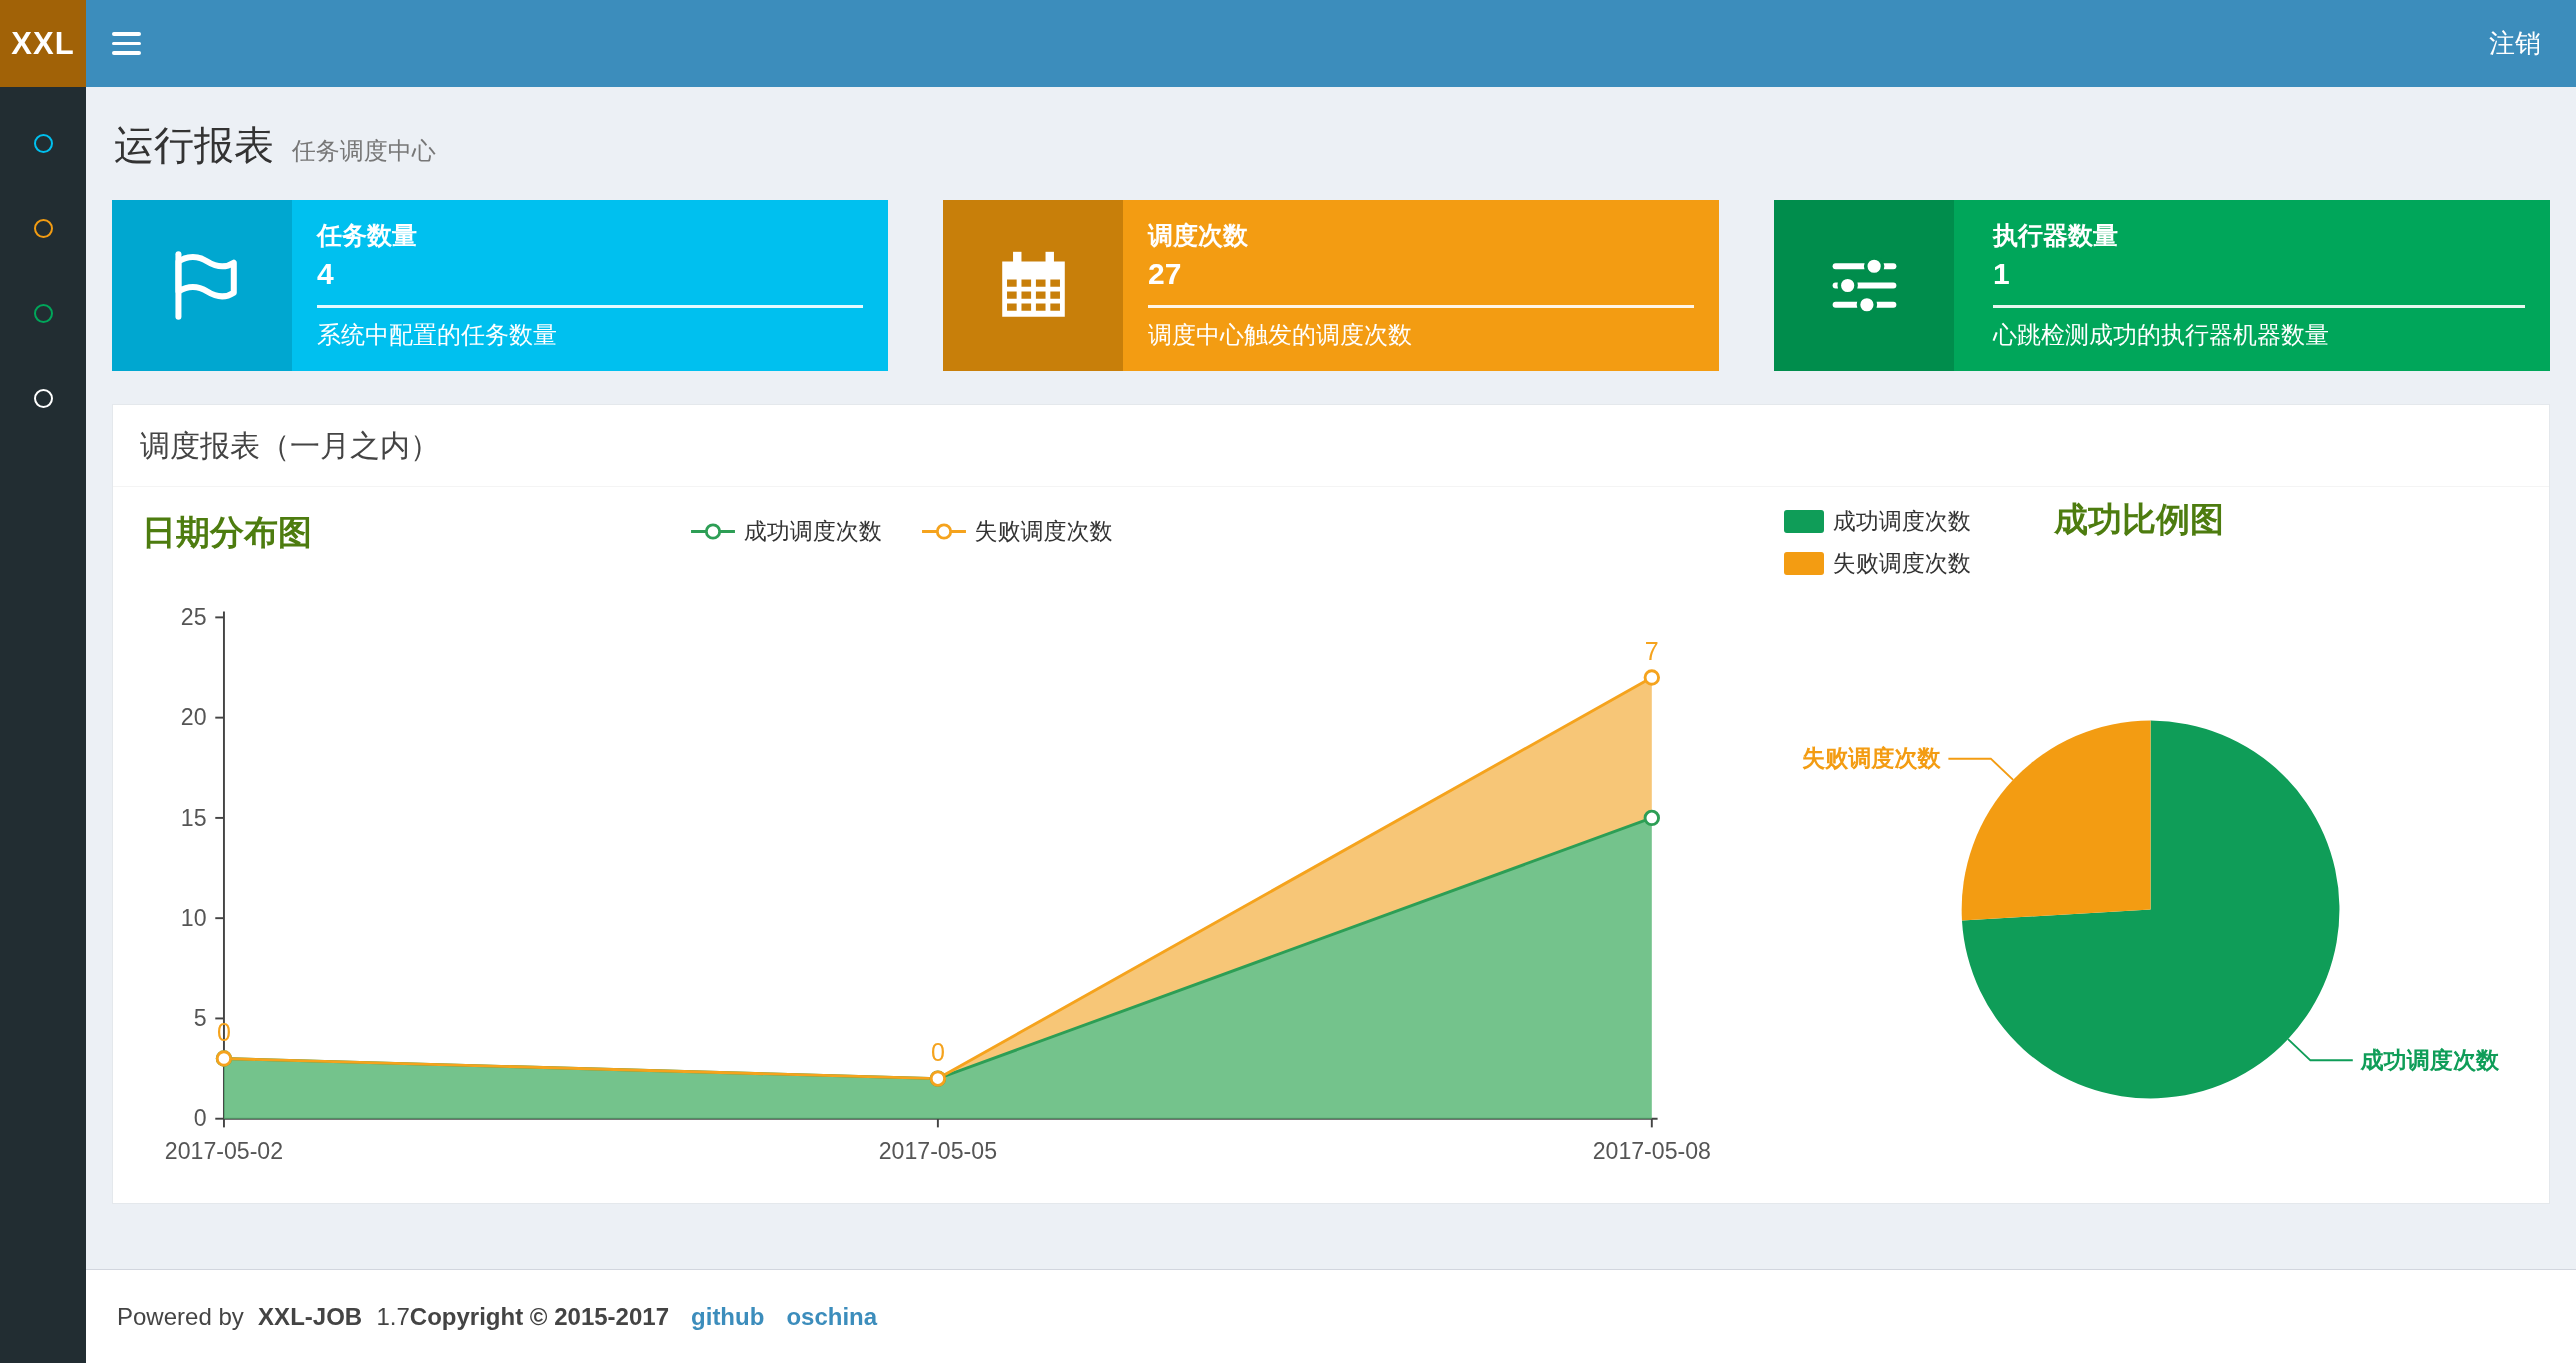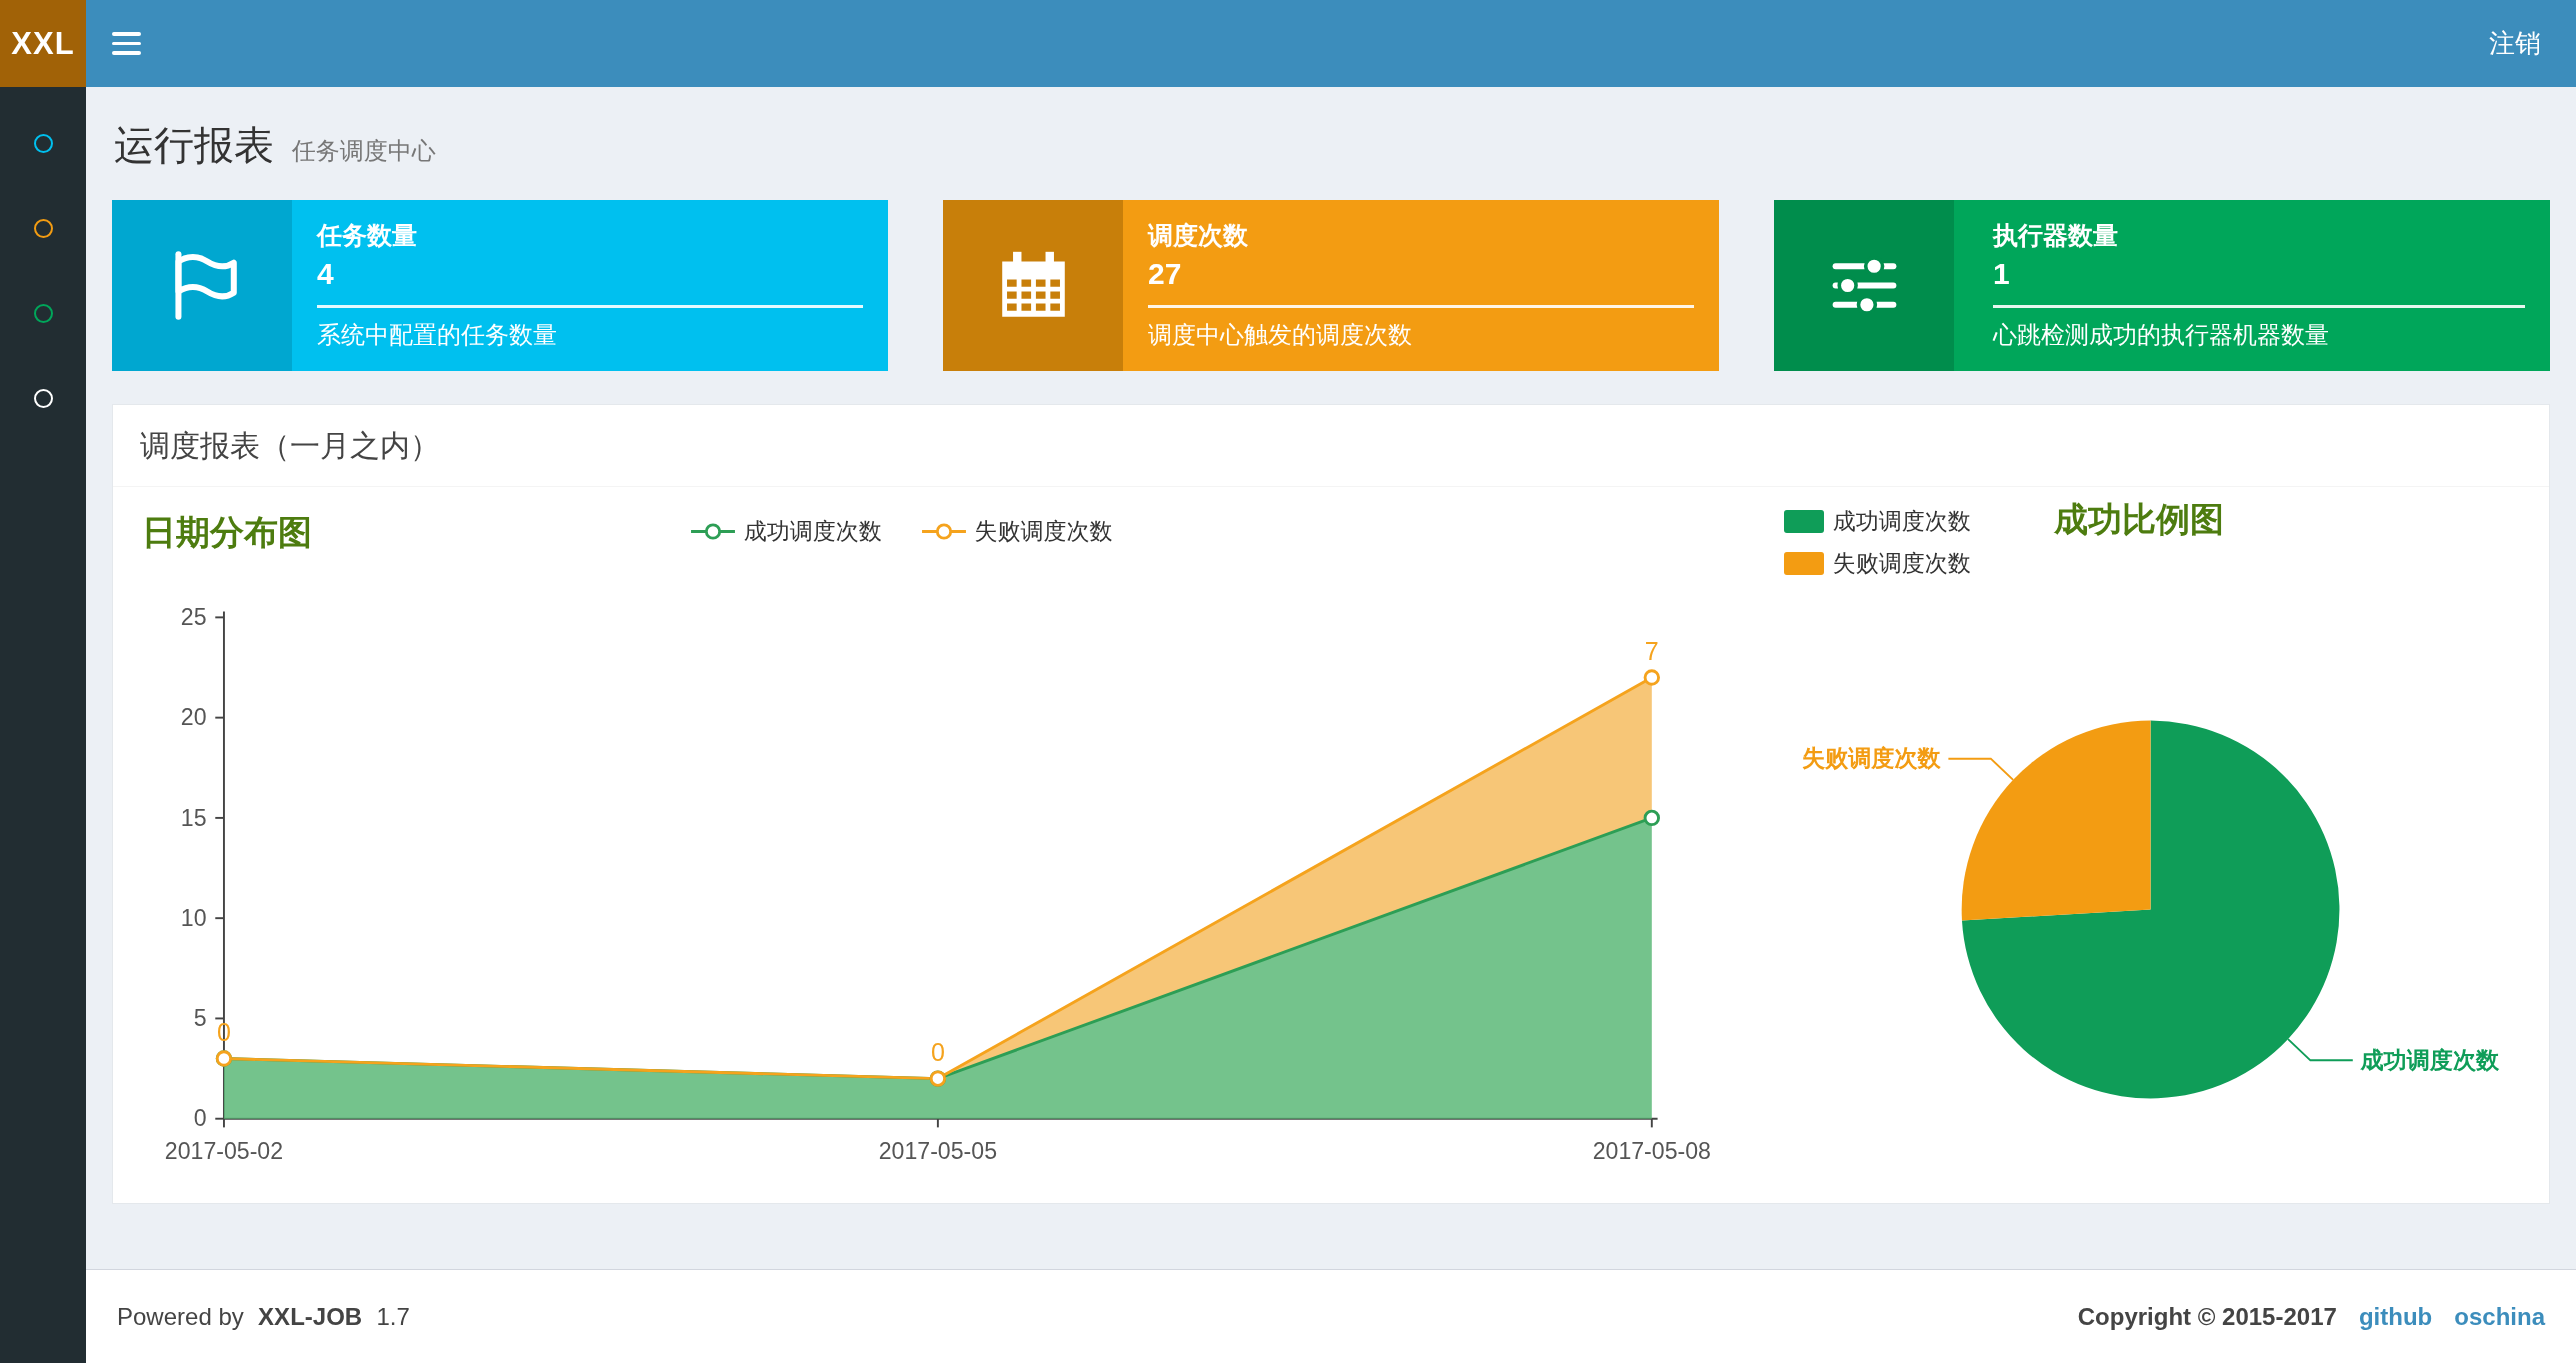--- a/index.html
+++ b/index.html
@@ -51,21 +51,21 @@
 
   
   .pie-block{position:absolute;left:1652px;top:0;width:829px;height:716px;}
   .pie-legend{position:absolute;left:19px;top:19px;display:flex;flex-direction:column;gap:11.6px;}
   .pie-swatch{width:40px;height:23px;border-radius:2.9px;display:block;}
   .pc-title{left:289px;top:10px;}
   #pie-chart{position:absolute;left:0;top:143px;}
   .pie-label{font-size:24px;font-weight:bold;}
 
   
-  .footer{position:absolute;left:86px;top:1269px;width:2490px;height:94px;background:#fff;border-top:1px solid #d2d6de;display:flex;align-items:center;justify-content:space-between;padding:0 31px;font-size:24px;color:#444;}
+  .footer{position:absolute;left:86px;top:1269px;width:2490px;height:94px;background:#fff;border-top:1px solid #d2d6de;display:flex;align-items:center;padding:0 31px;font-size:24px;color:#444;}
   .footer .spacer-sm{display:inline-block;width:7.7px;}
   .footer a{color:#3c8dbc;text-decoration:none;font-weight:bold;margin-left:15.4px;cursor:pointer;}
 </style>
 </head>
 <body>
 
 <header class="navbar">
   <div class="logo">XXL</div>
   <div class="hamburger">
     <span class="bar"></span>

